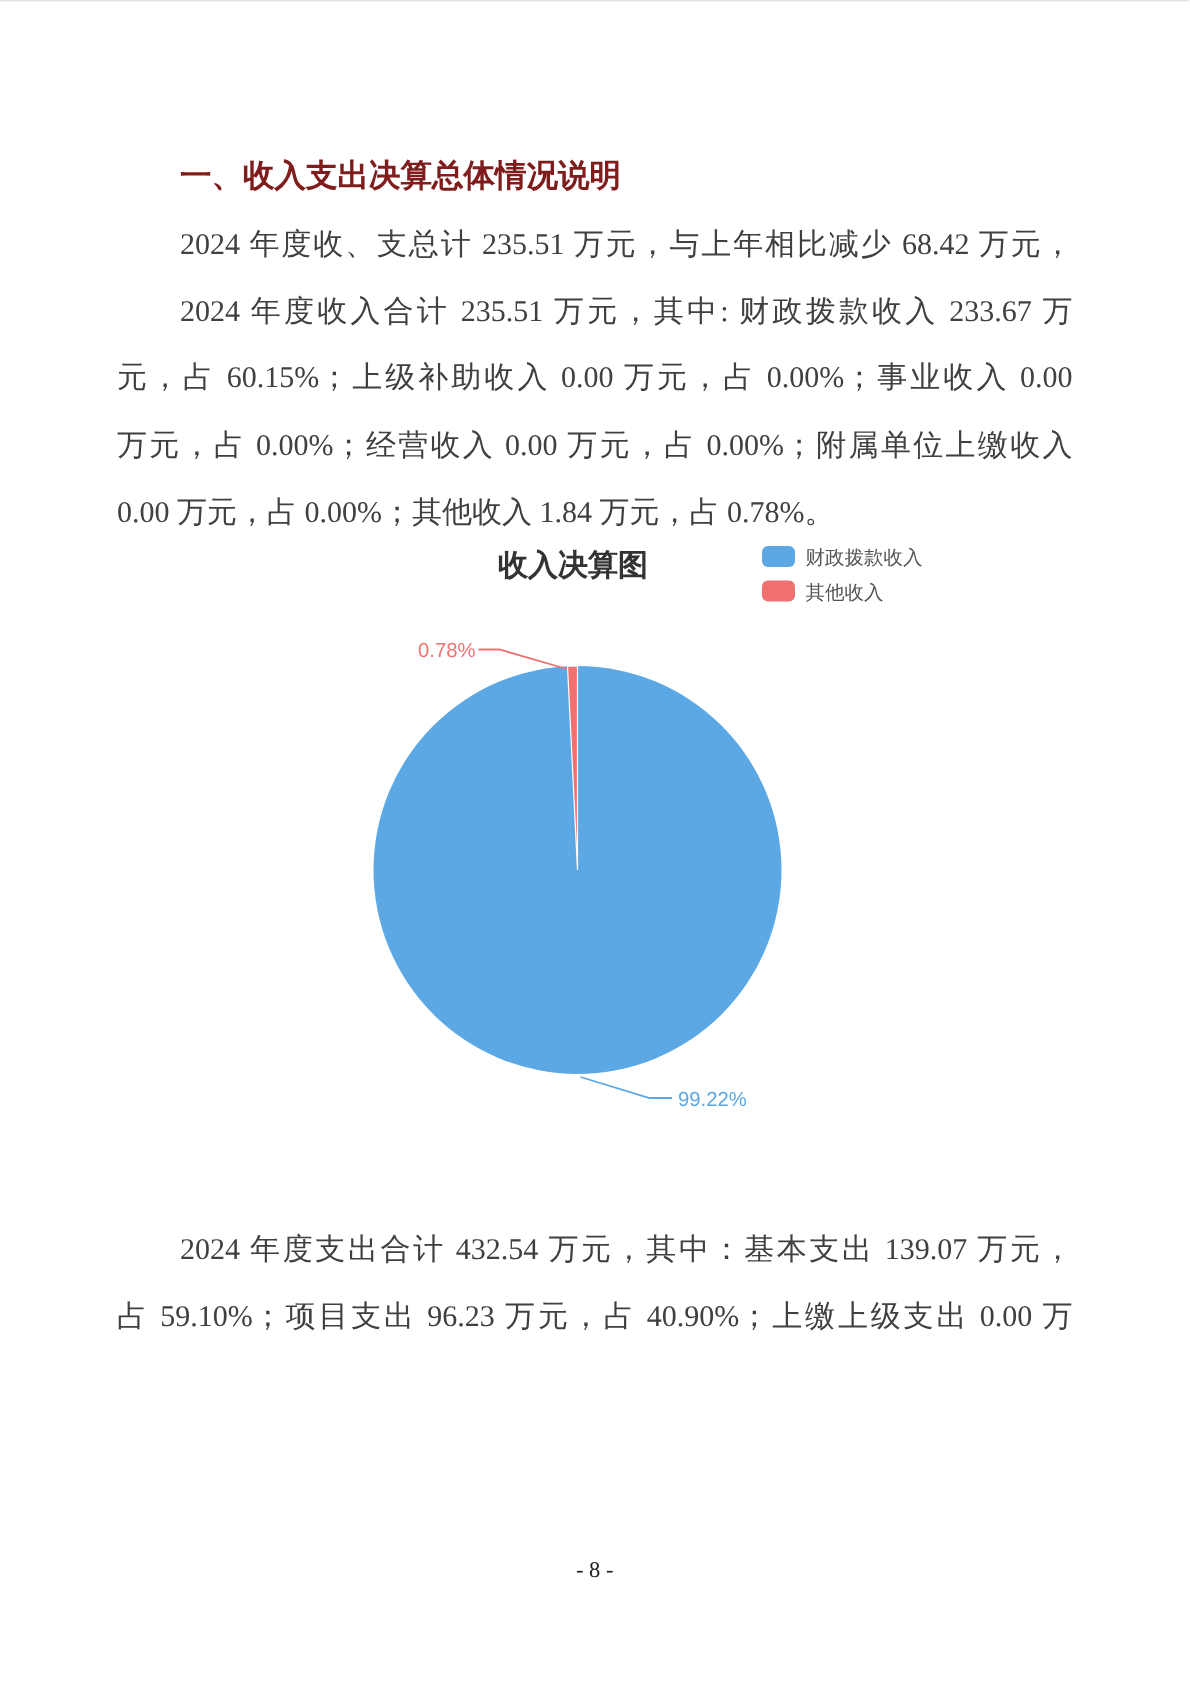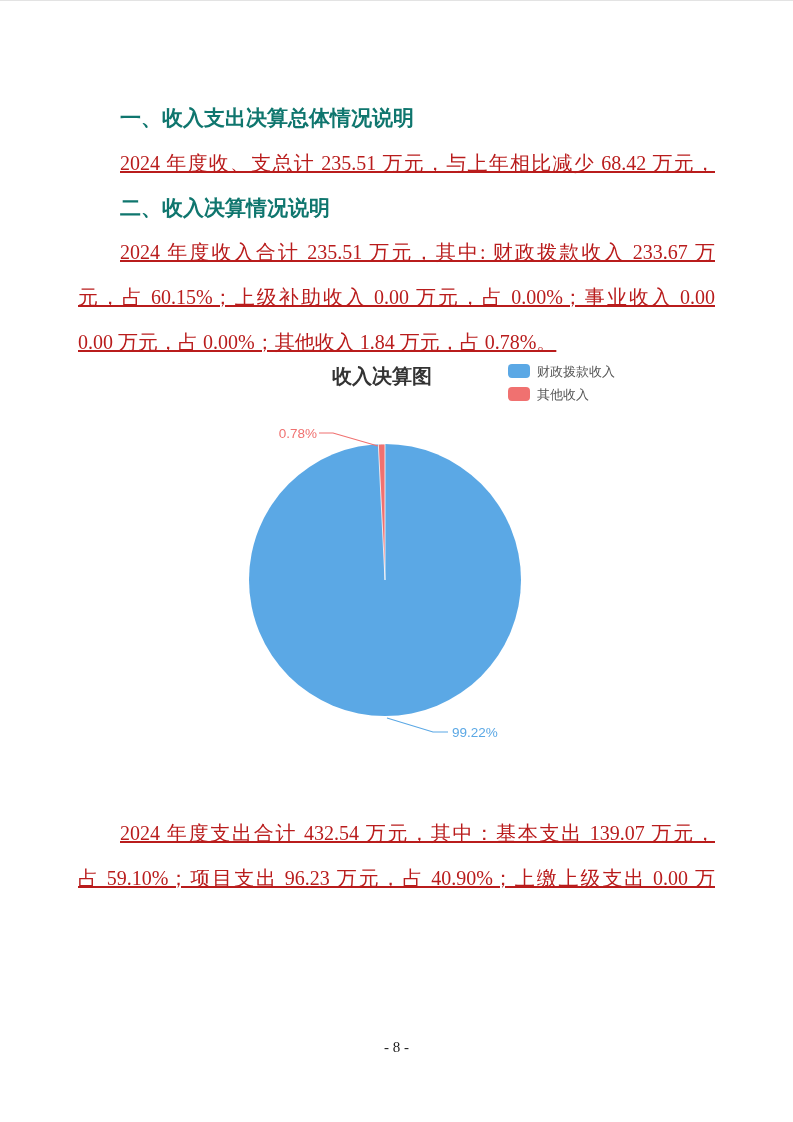--- a/index.html
+++ b/index.html
@@ -16,30 +16,29 @@
     overflow: hidden;
     box-sizing: border-box;
   }
   .content { padding: 95px 78px 0 78px; }
   .sec-heading {
     font-family: "Liberation Sans", "DejaVu Sans", sans-serif;
     font-weight: 700;
     font-size: 21px;
     line-height: 44.8px;
     padding-left: 42px;
-    color: #0f766e;
+    color: #7f1d1d;
     white-space: nowrap;
   }
   .line {
     font-size: 20px;
     line-height: 44.8px;
     text-align: justify;
     text-align-last: justify;
-    color: #b91c1c;
-    text-decoration: underline;
+    color: #404040;
   }
   .line.first { text-indent: 42px; }
   .line.last { text-align-last: left; }
   .chart-block { margin-top: -12px; height: 458px; }
   .pie-svg { display: block; margin-left: 20px; }
   .chart-title {
     font-family: "Liberation Sans", "DejaVu Sans", sans-serif;
     font-size: 20px; font-weight: 700; fill: #333;
   }
   .legend-text {
@@ -64,24 +63,24 @@
 <body>
 
 <div class="page">
   <div class="content">
 
     <div class="sec-heading">一、收入支出决算总体情况说明</div>
     <div class="para">
       <div class="line first">2024 年度收、支总计 235.51 万元，与上年相比减少 68.42 万元，</div>
     </div>
 
-    <div class="sec-heading">二、收入决算情况说明</div>
     <div class="para">
       <div class="line first">2024 年度收入合计 235.51 万元，其中: 财政拨款收入 233.67 万</div>
       <div class="line">元，占 60.15%；上级补助收入 0.00 万元，占 0.00%；事业收入 0.00</div>
+      <div class="line">万元，占 0.00%；经营收入 0.00 万元，占 0.00%；附属单位上缴收入</div>
       <div class="line last">0.00 万元，占 0.00%；其他收入 1.84 万元，占 0.78%。</div>
     </div>
 
     <div class="chart-block">
       <svg class="pie-svg" width="520" height="452" viewBox="0 0 520 452">
         <text class="chart-title" x="284" y="30" text-anchor="middle">收入决算图</text>
 
         <g>
           <rect x="410" y="11" width="22" height="14" rx="4" fill="#5BA8E5"></rect>
           <text class="legend-text" x="439" y="23">财政拨款收入</text>

